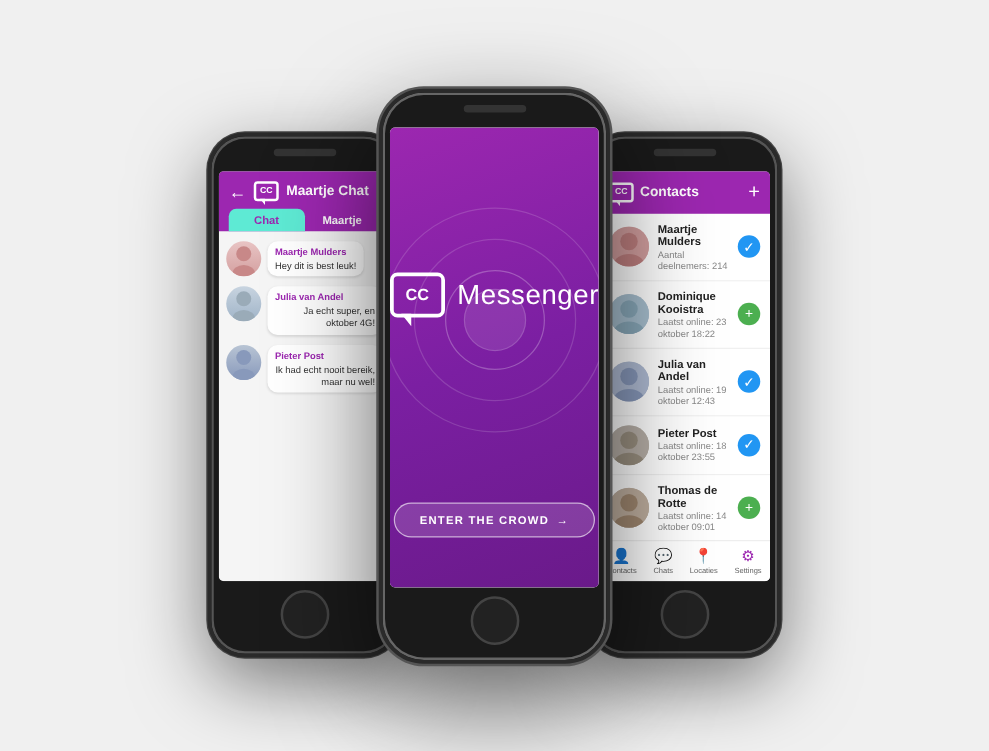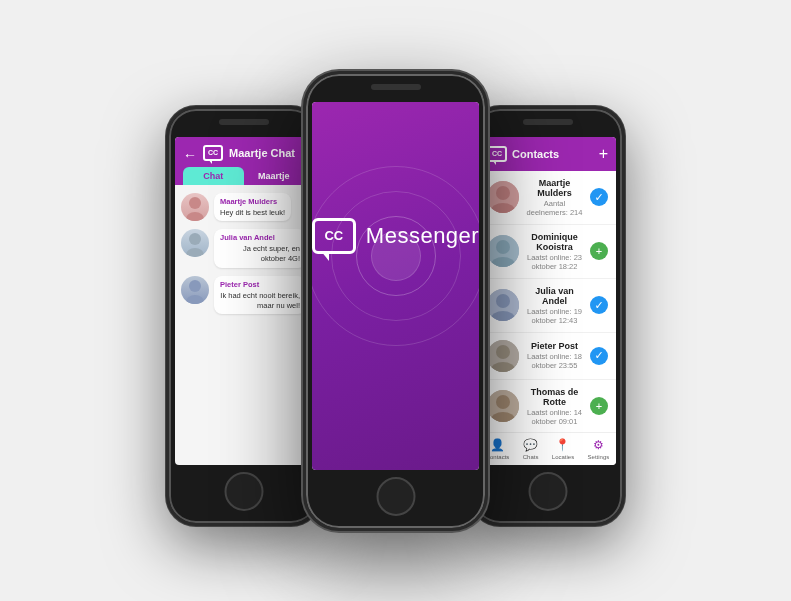--- a/index.html
+++ b/index.html
@@ -500,25 +500,29 @@
           <div class="ripple-circle" style="width:130px;height:130px;"></div>
           <div class="ripple-circle" style="width:80px;height:80px; border-color: rgba(255,255,255,0.25);"></div>
           <div class="ripple-circle" style="width:50px;height:50px; background: rgba(255,255,255,0.1);"></div>
         </div>
 
         <div class="messenger-logo-area">
           <div class="cc-logo-big">CC</div>
           <span class="messenger-title">Messenger</span>
         </div>
 
+        <div class="enter-btn">
+          <span>ENTER THE CROWD</span>
+          <span>→</span>
+        </div>
       </div>
     </div>
   </div>
 
-  <div class="phone phone-side" style="margin-left: -18px; margin-top: 30px; text-align: center;">
+  <div class="phone phone-side" style="margin-left: -18px; margin-top: 30px;">
     <div class="phone-screen">
       <div class="contacts-screen">
 
         <div class="contacts-header">
           <div class="contacts-header-left">
             <div class="cc-logo-small">CC</div>
             <span class="contacts-title">Contacts</span>
           </div>
           <span class="contacts-plus">+</span>
         </div>

